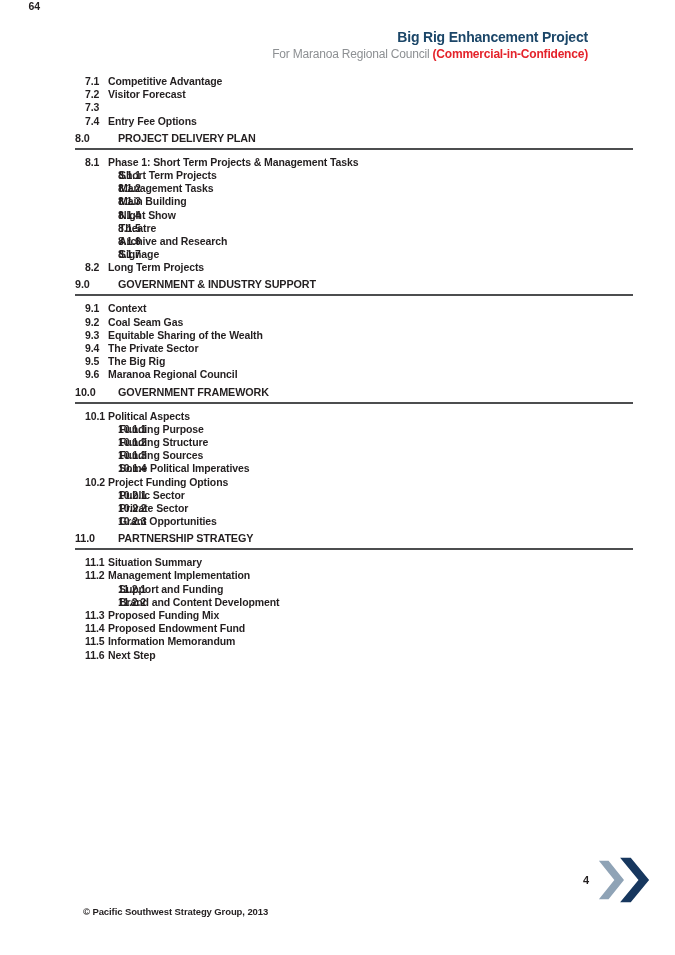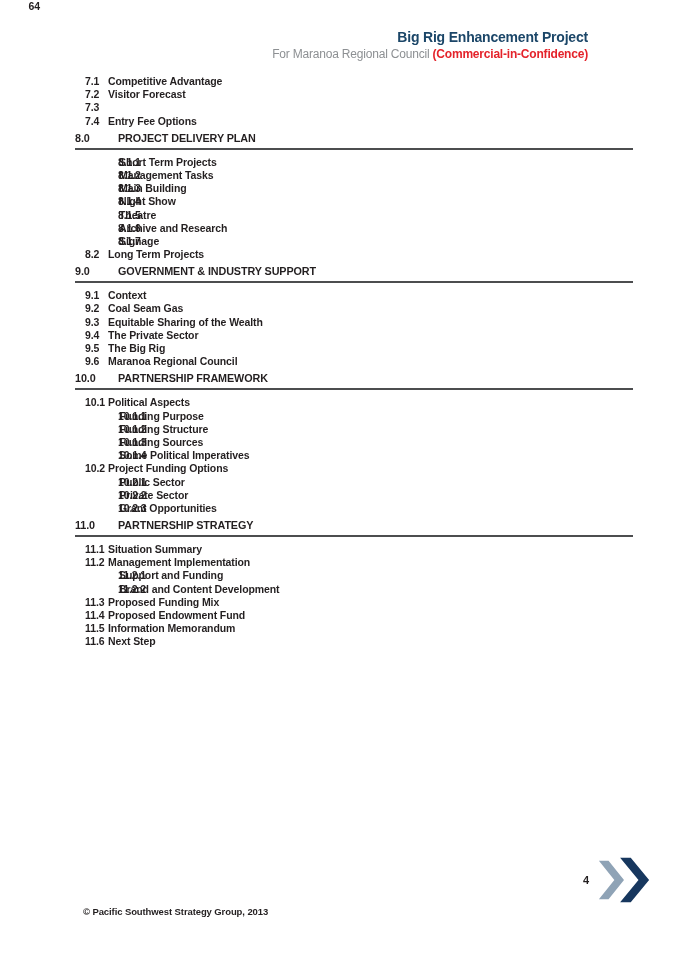--- a/index.html
+++ b/index.html
@@ -77,20 +77,25 @@
       <div class="toc-row lvl2">
         <span class="num">7.4</span>
         <span class="title">Entry Fee Options</span>
         <span class="page">48</span>
       </div>
       <div class="toc-row lvl1 heading">
         <span class="num">8.0</span>
         <span class="title">PROJECT DELIVERY PLAN</span>
         <span class="page">49</span>
       </div>
+      <div class="toc-row lvl2">
+        <span class="num">8.1</span>
+        <span class="title">Phase 1: Short Term Projects &amp; Management Tasks</span>
+        <span class="page">49</span>
+      </div>
       <div class="toc-row lvl3">
         <span class="num">8.1.1</span>
         <span class="title">Short Term Projects</span>
         <span class="page">49</span>
       </div>
       <div class="toc-row lvl3">
         <span class="num">8.1.2</span>
         <span class="title">Management Tasks</span>
         <span class="page">50</span>
       </div>
@@ -154,21 +159,21 @@
         <span class="title">The Big Rig</span>
         <span class="page">56</span>
       </div>
       <div class="toc-row lvl2">
         <span class="num">9.6</span>
         <span class="title">Maranoa Regional Council</span>
         <span class="page">57</span>
       </div>
       <div class="toc-row lvl1 heading">
         <span class="num">10.0</span>
-        <span class="title">PARTNERSHIP FRAMEWORK</span>
+        <span class="title">GOVERNMENT FRAMEWORK</span>
         <span class="page">58</span>
       </div>
       <div class="toc-row lvl2">
         <span class="num">10.1</span>
         <span class="title">Political Aspects</span>
         <span class="page">58</span>
       </div>
       <div class="toc-row lvl3">
         <span class="num">10.1.1</span>
         <span class="title">Funding Purpose</span>

